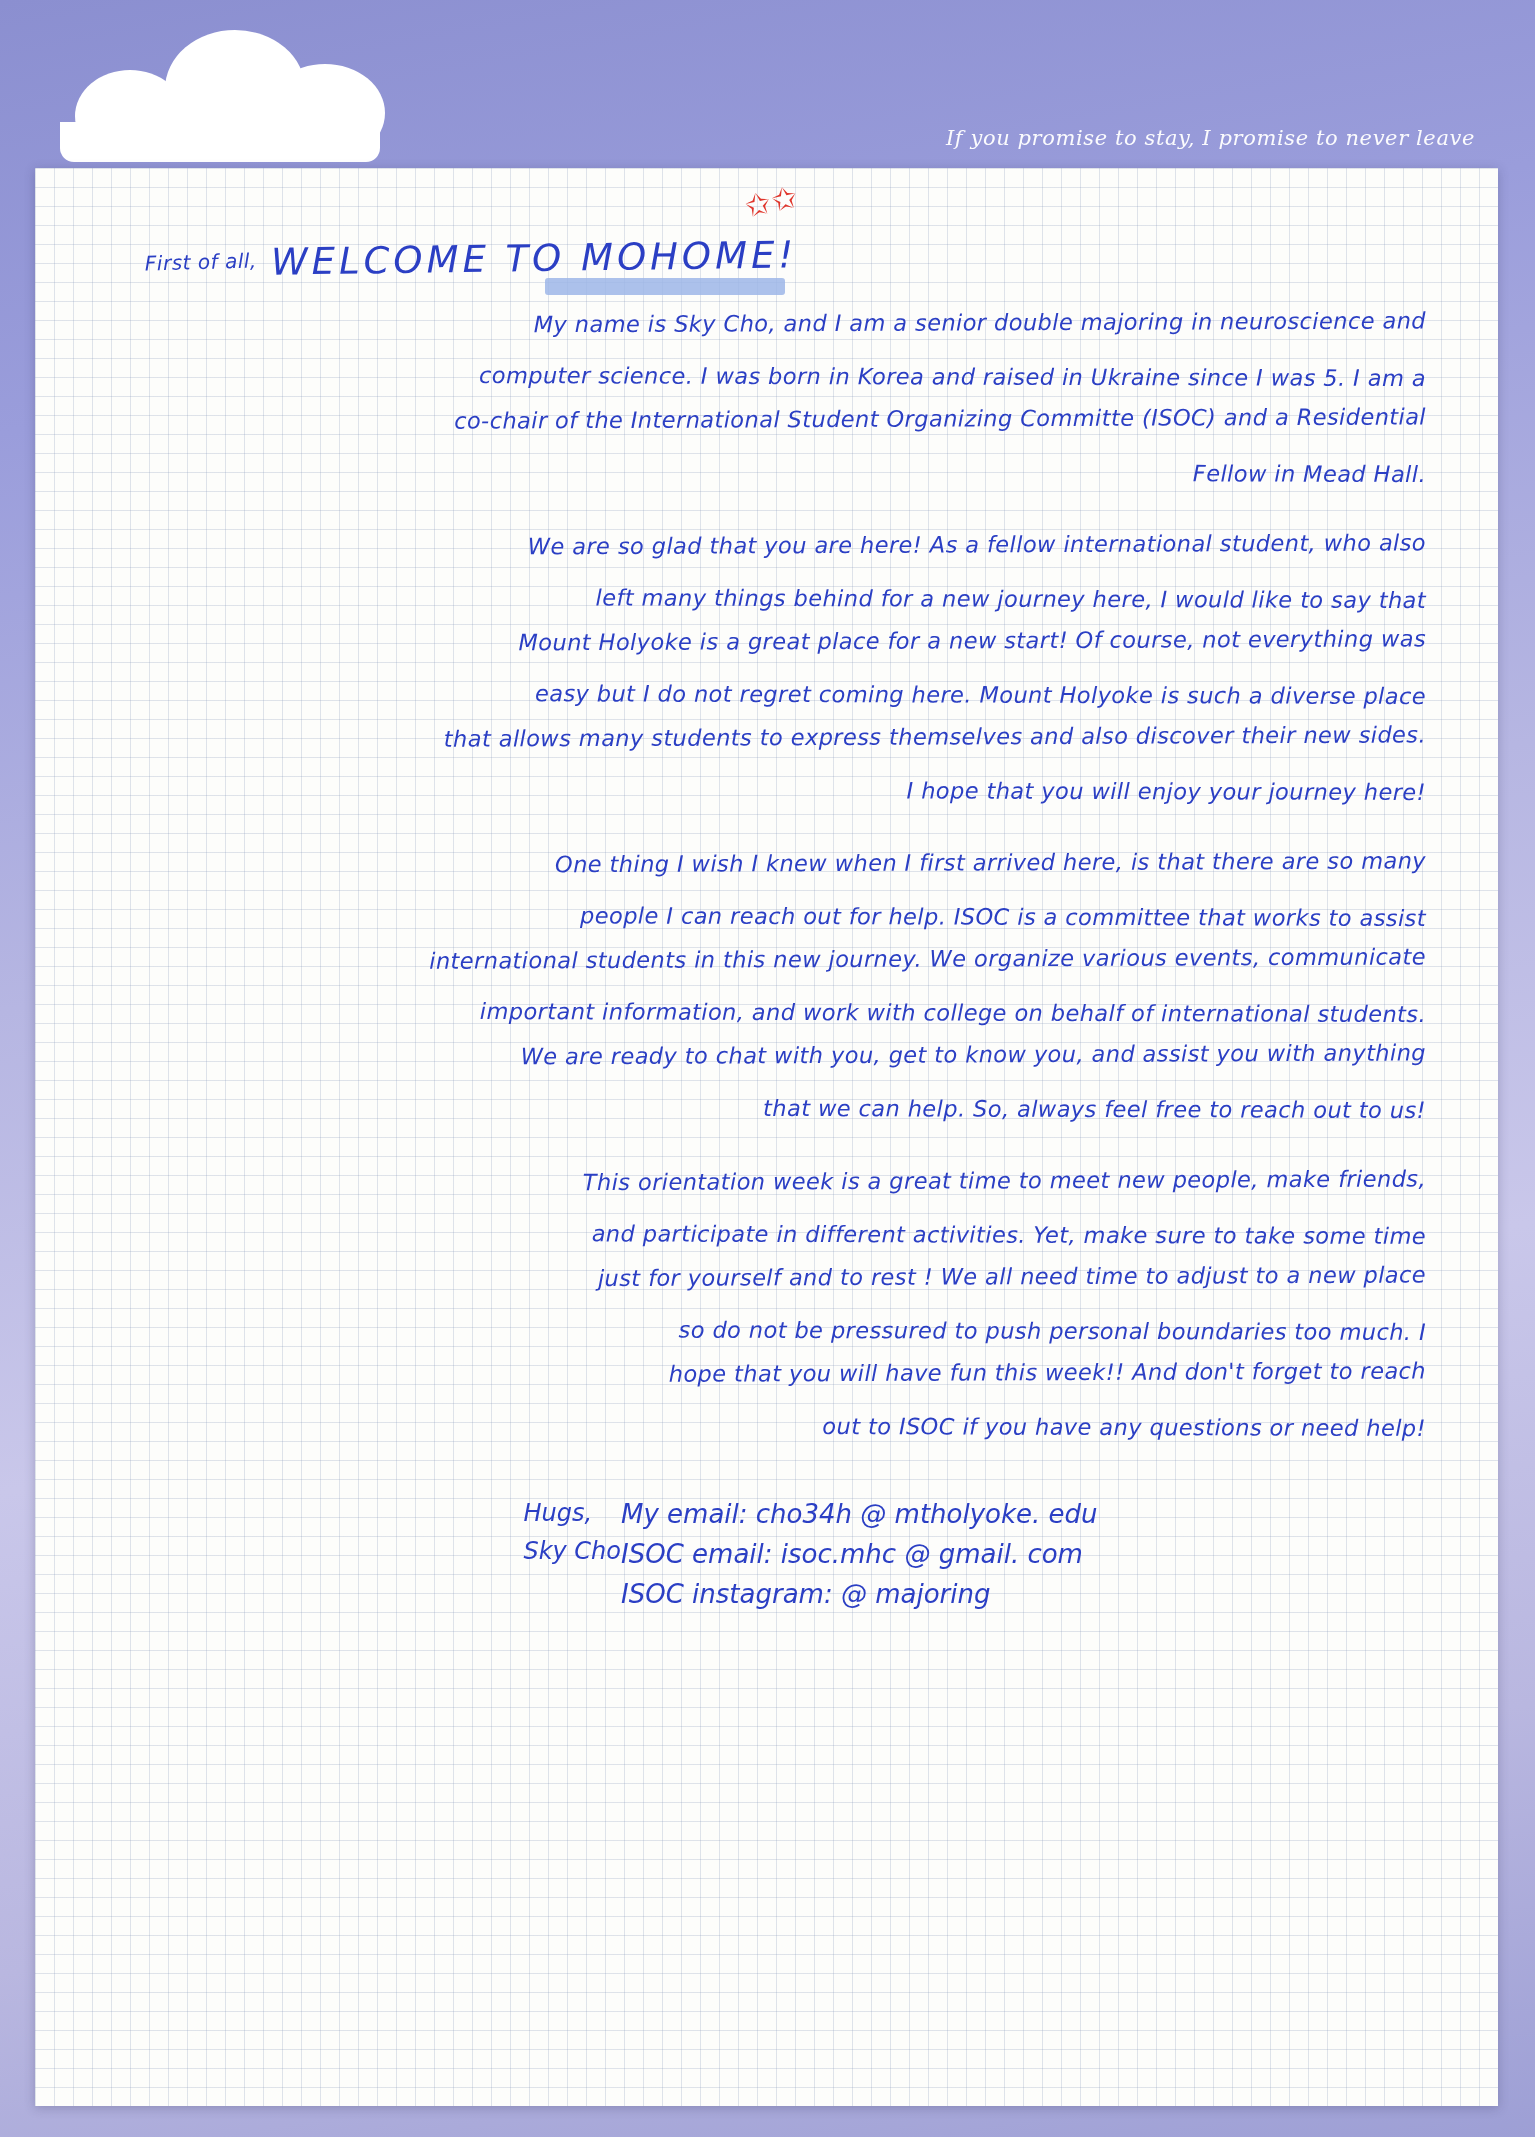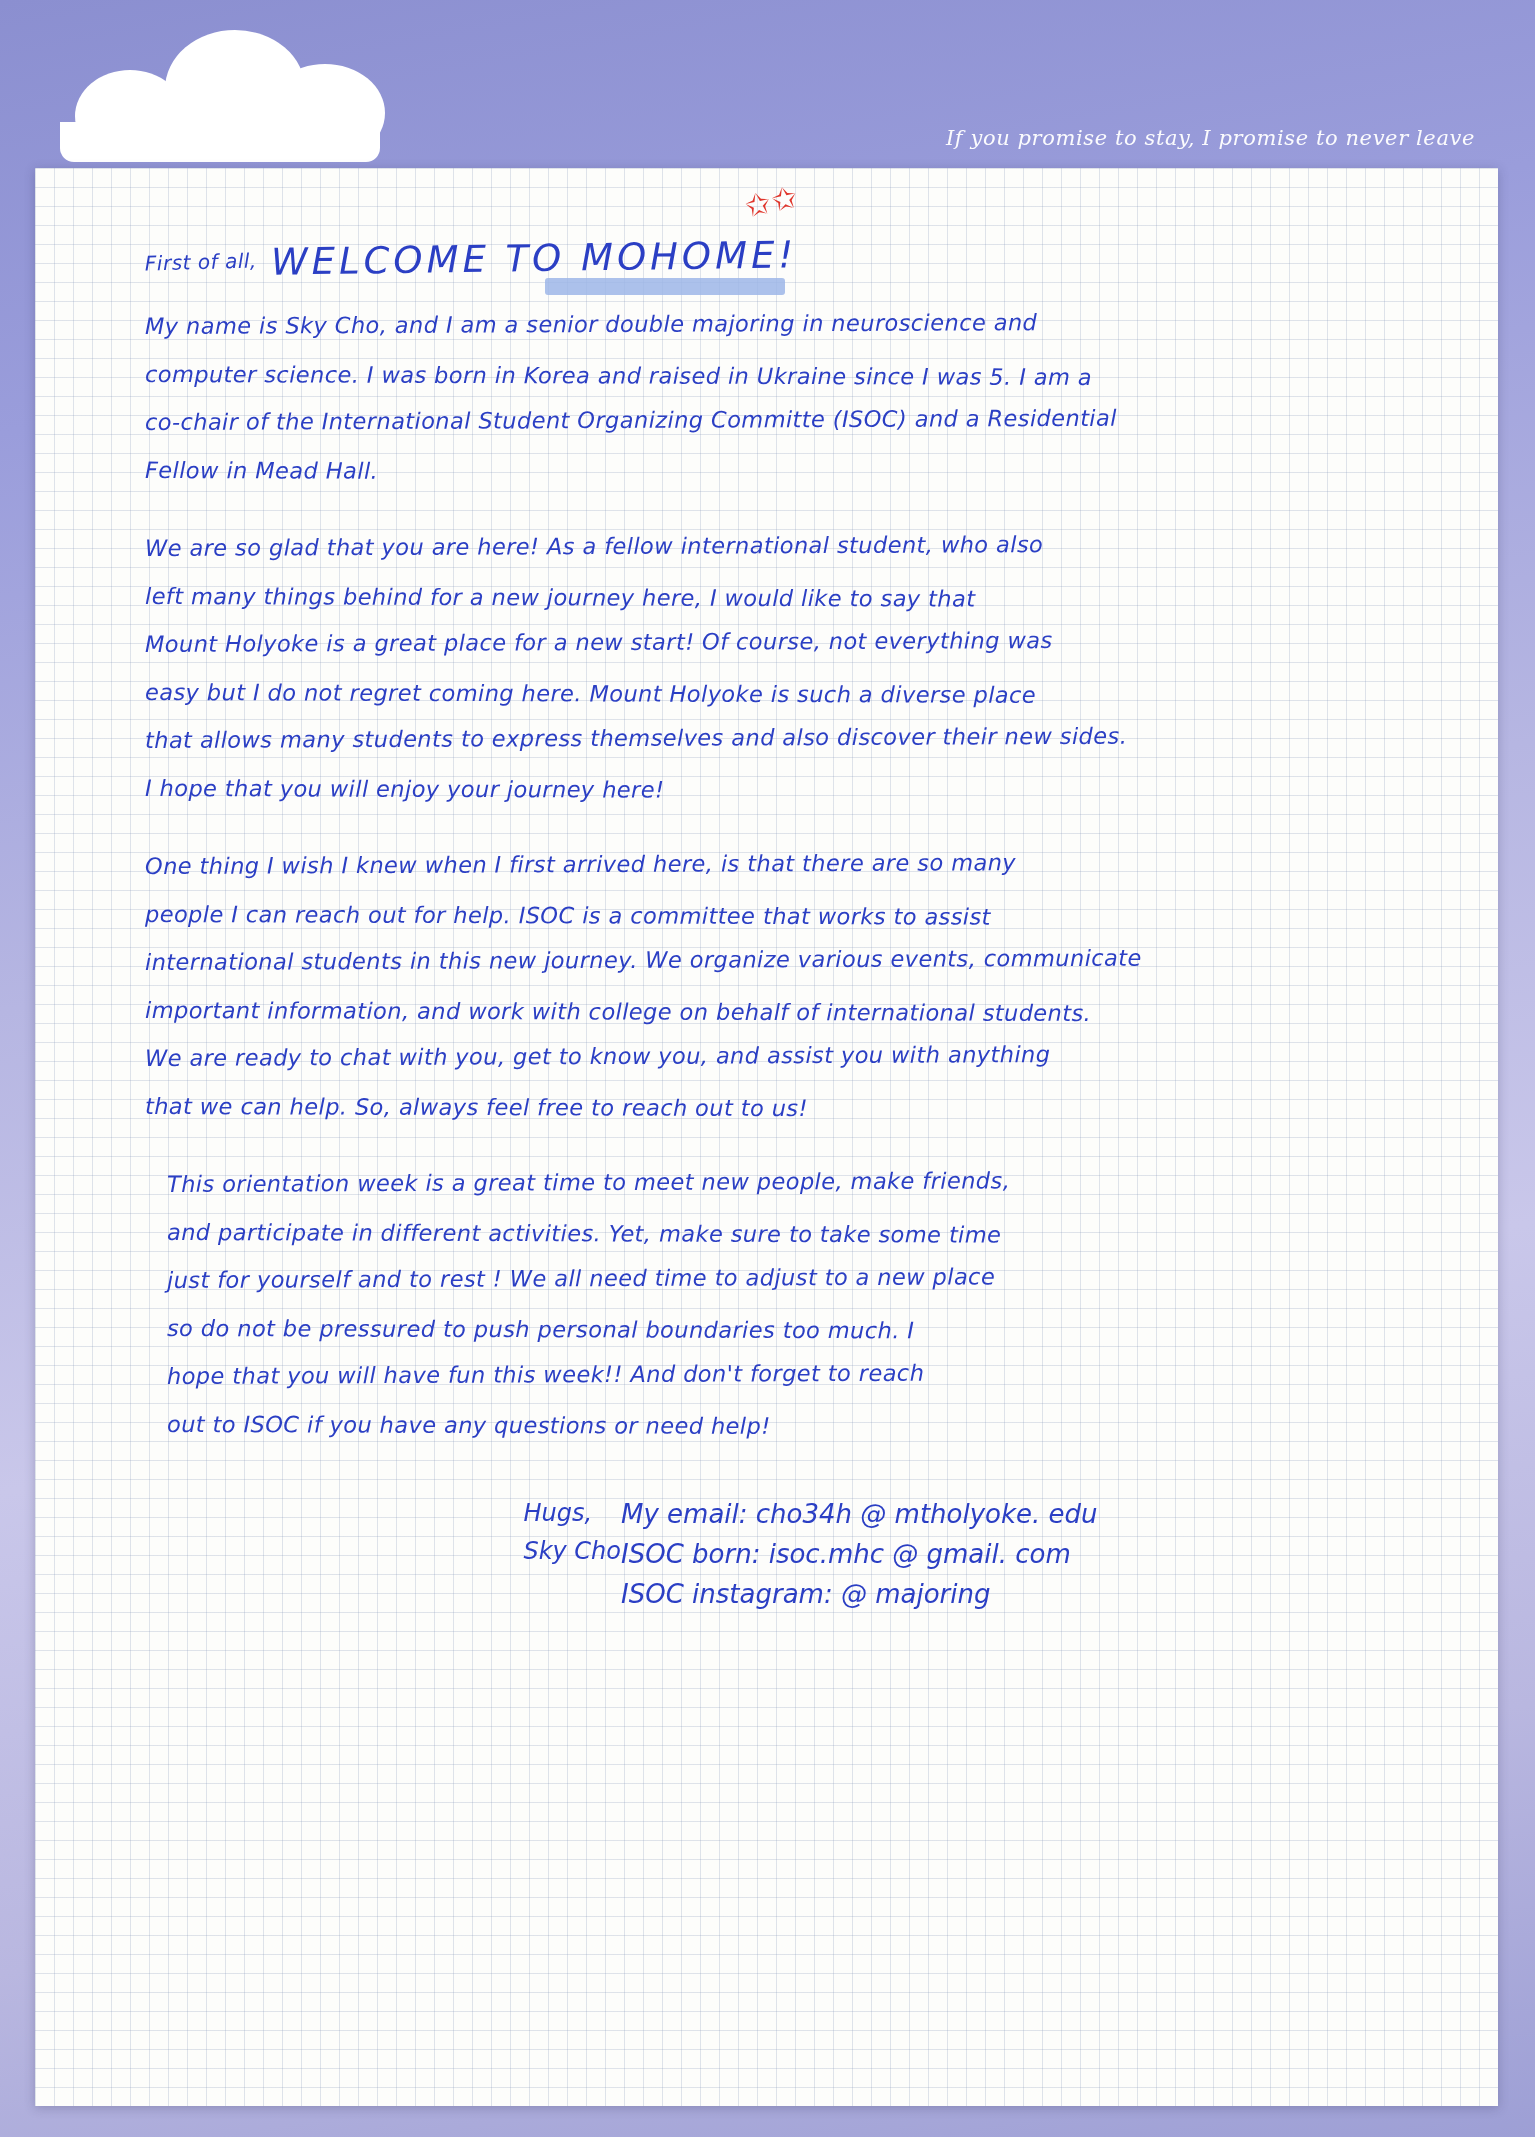--- a/index.html
+++ b/index.html
@@ -118,20 +118,21 @@
     width: 240px;
     height: 17px;
     background: #9db6e8;
     opacity: 0.85;
     border-radius: 3px;
   }
 
   
   .para {
     margin-top: 30px;
+    text-align: right;
   }
   .para .line {
     font-size: 22.5px;
     line-height: 48px;
     font-style: italic;
     letter-spacing: 0.4px;
     white-space: nowrap;
     transform-origin: left center;
   }
   .para .line:nth-child(odd)  { transform: rotate(-0.25deg); }
@@ -224,20 +225,20 @@
         <div class="line hand">out to ISOC if you have any questions or need help!</div>
       </div>
 
       <div id="footer">
         <div id="signoff">
           <div class="line hand">Hugs,</div>
           <div class="line hand">Sky Cho</div>
         </div>
         <div id="contacts">
           <div class="line hand">My email:  cho34h @ mtholyoke. edu</div>
-          <div class="line hand">ISOC born:  isoc.mhc @ gmail. com</div>
+          <div class="line hand">ISOC email:  isoc.mhc @ gmail. com</div>
           <div class="line hand">ISOC instagram:  @ majoring</div>
         </div>
       </div>
 
     </div>
   </div>
 </div>
 
 </body></html>

